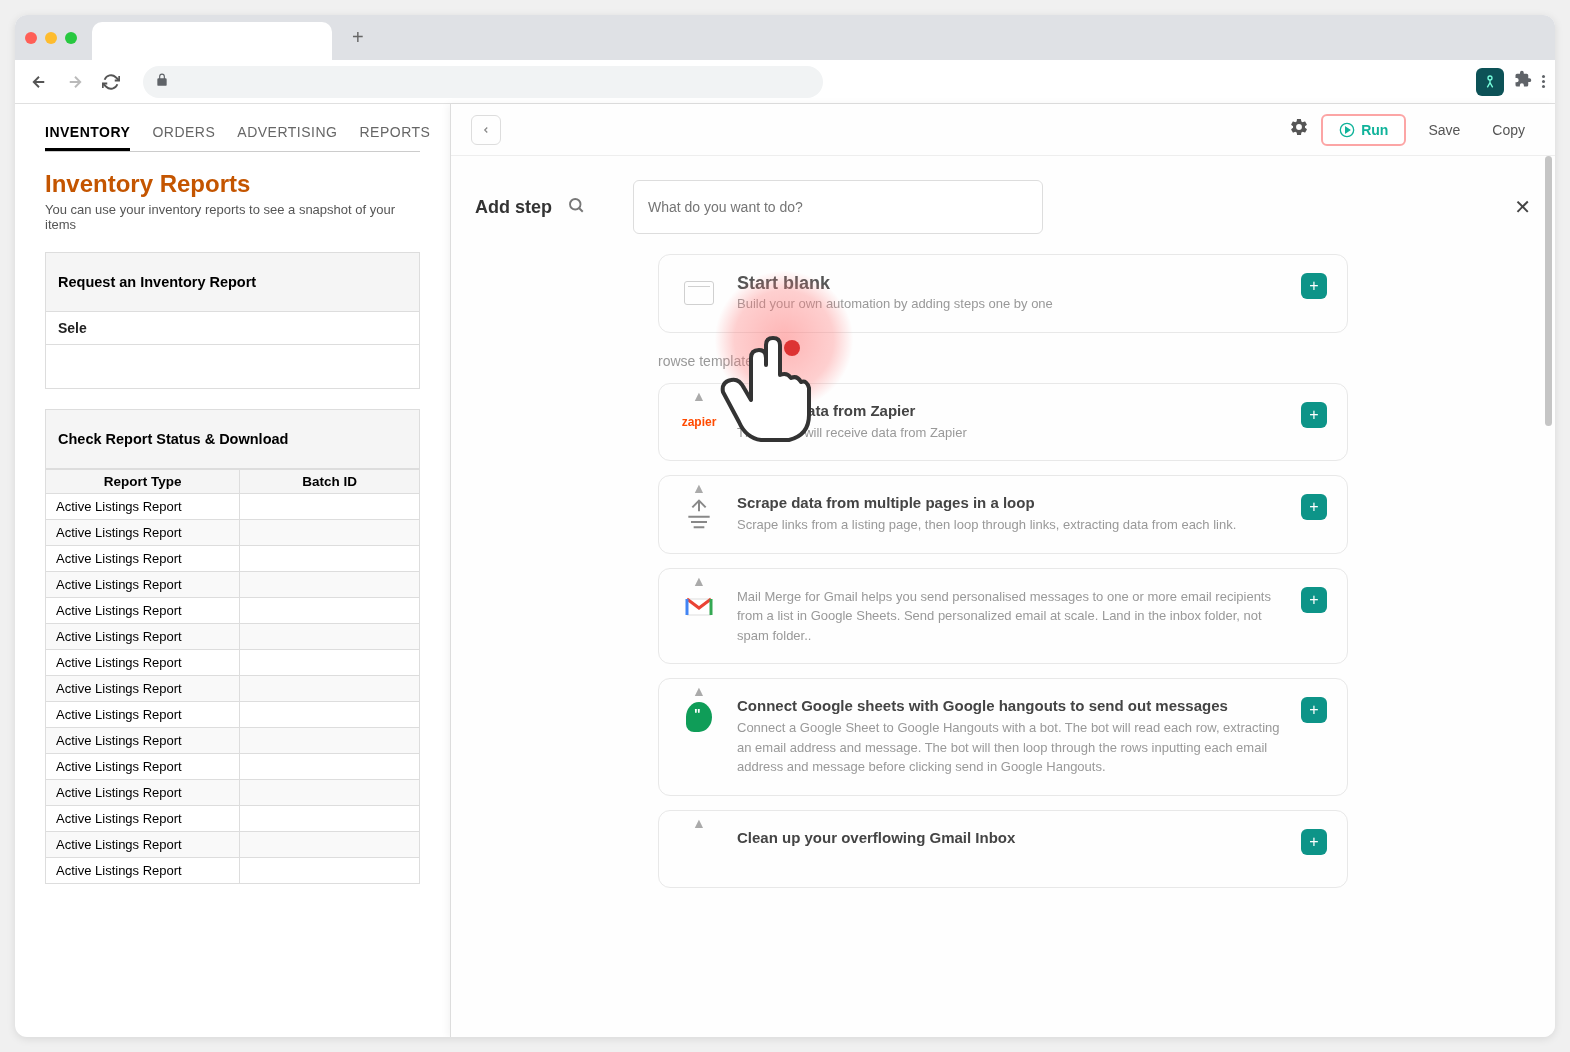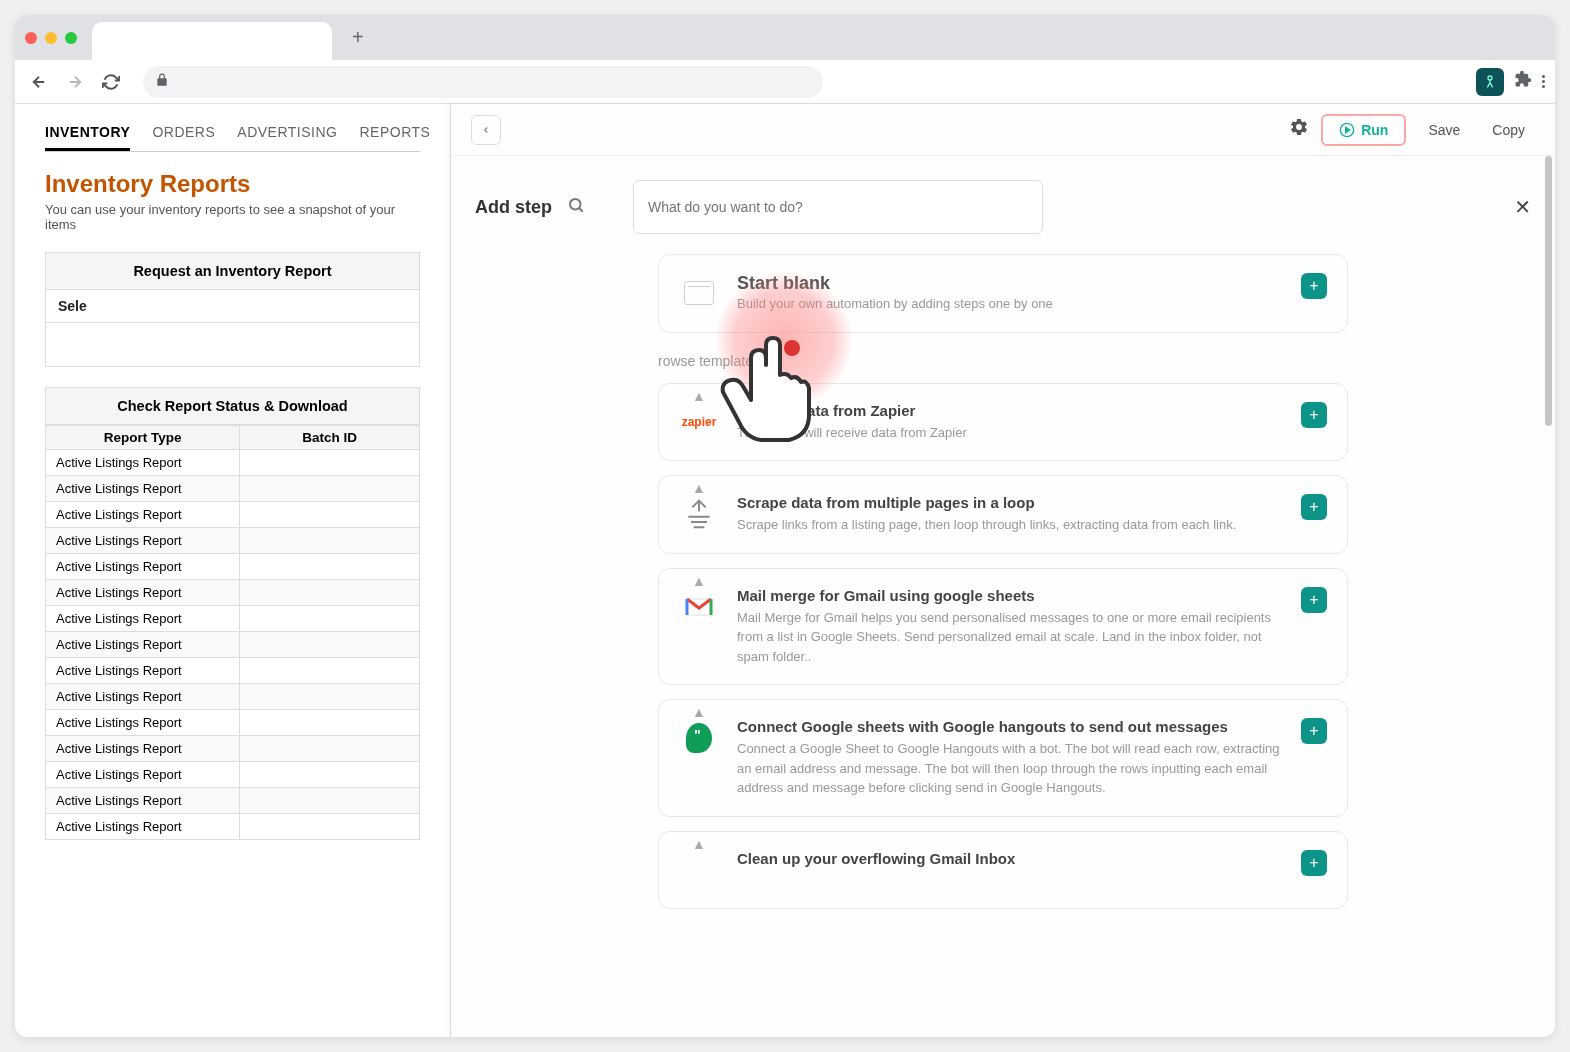--- a/index.html
+++ b/index.html
@@ -36,21 +36,21 @@
 .sc-logo-underline { display: block; width: 60px; height: 6px; background: #ff9900; border-radius: 0 0 10px 10px; margin-top: -2px; }
 .sc-flag { color: #888; font-size: 16px; }
 
 .sc-nav { display: flex; gap: 22px; border-bottom: 1px solid #ccc; margin-bottom: 18px; }
 .sc-nav-item { font-size: 14px; color: #666; padding: 8px 0; font-weight: 500; cursor: pointer; letter-spacing: 0.5px; }
 .sc-nav-item.active { color: #000; border-bottom: 3px solid #000; font-weight: 600; }
 
 .sc-title { color: #c45500; font-size: 24px; font-weight: bold; margin-bottom: 4px; }
 .sc-subtitle { color: #555; font-size: 13px; margin-bottom: 20px; }
 
-.sc-section-header { background: #f5f5f5; border: 1px solid #ddd; padding: 10px 12px; font-weight: bold; font-size: 14.5px; text-align: center; }
+.sc-section-header { background: #f5f5f5; border: 1px solid #ddd; padding: 21px 12px; font-weight: bold; font-size: 14.5px; }
 .sc-select-row { border: 1px solid #ddd; border-top: none; padding: 8px 12px; text-align: left; font-weight: 600; font-size: 14px; color: #222; }
 .sc-empty-row { border: 1px solid #ddd; border-top: none; height: 44px; margin-bottom: 20px; }
 
 .sc-table { width: 100%; border-collapse: collapse; border: 1px solid #ddd; }
 .sc-table th { background: #f5f5f5; border: 1px solid #ddd; padding: 4px 10px; font-size: 13.5px; font-weight: 600; text-align: center; }
 .sc-table td { border: 1px solid #ddd; padding: 5px 10px; font-size: 13px; }
 .sc-table tr:nth-child(even) td { background: #f9f9f9; }
 
 .overlay-panel { position: absolute; left: 435px; top: 0; right: 0; bottom: 0; background: #fefefe; border-left: 1px solid #ddd; display: flex; flex-direction: column; box-shadow: -2px 0 8px rgba(0,0,0,0.05); }
 
@@ -335,21 +335,20 @@
                 <div class="tc-icon">
                   <span class="eiffel">▲</span>
                   <svg width="28" height="20" viewBox="0 0 28 20">
                     <path d="M2 2h24v16H2z" fill="#fff" stroke="#ddd"></path>
                     <path d="M2 2l12 9L26 2" fill="none" stroke="#ea4335" stroke-width="3"></path>
                     <path d="M2 2v16" stroke="#4285f4" stroke-width="3"></path>
                     <path d="M26 2v16" stroke="#34a853" stroke-width="3"></path>
                   </svg>
                 </div>
                 <div class="tc-body">
-                  <div class="tc-title">Mail merge for Gmail using google sheets</div>
                   <div class="tc-desc">Mail Merge for Gmail helps you send personalised messages to one or more email recipients from a list in Google Sheets. Send personalized email at scale. Land in the inbox folder, not spam folder..</div>
                 </div>
                 <div class="tc-add">+</div>
               </div>
               <div class="template-card">
                 <div class="tc-icon">
                   <span class="eiffel">▲</span>
                   <div class="tc-icon-hangouts"></div>
                 </div>
                 <div class="tc-body">

